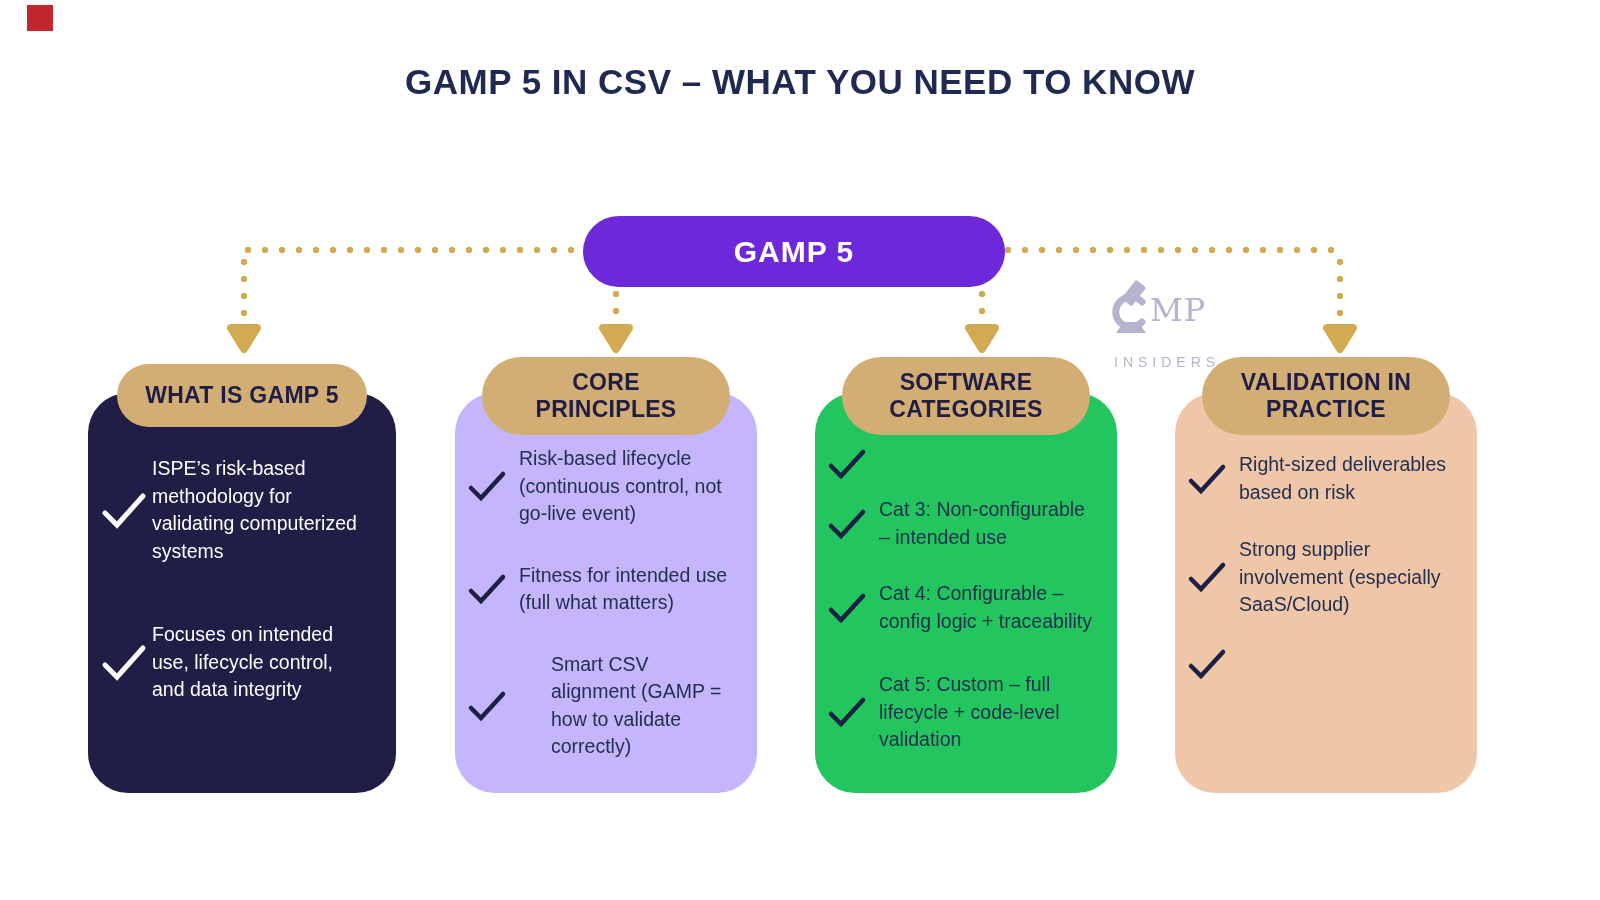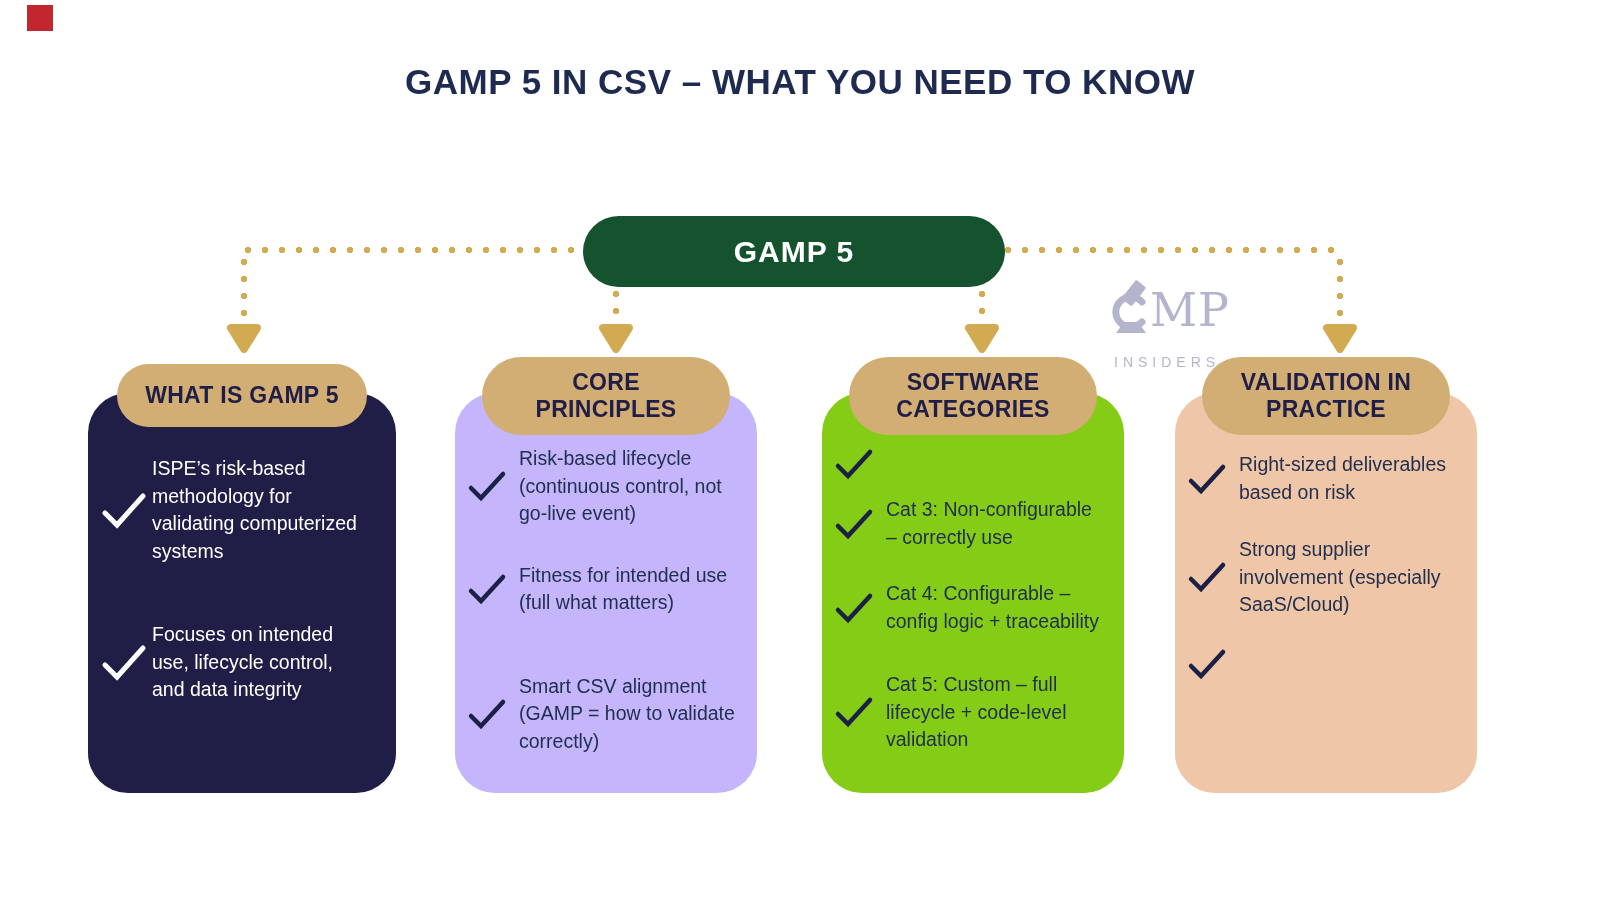--- a/index.html
+++ b/index.html
@@ -14,49 +14,49 @@
   
   .main-title {
     position: absolute; left: 0; top: 62px; width: 1600px;
     text-align: center; font-size: 35px; font-weight: bold;
     letter-spacing: 0.5px; color: #1f2a50; white-space: pre-line;
   }
 
   
   .root-pill {
     position: absolute; left: 583px; top: 216px; width: 422px; height: 71px;
-    background: #14532d; border-radius: 36px;
+    background: #6d28d9; border-radius: 36px;
     display: flex; align-items: center; justify-content: center;
     color: #ffffff; font-size: 30px; font-weight: bold; letter-spacing: 1px;
   }
 
   
   .dots-h {
     position: absolute; height: 8px;
     background-image: radial-gradient(circle 3.4px at 4px 4px, #d2aa52 99%, transparent 100%);
     background-size: 17px 8px; background-repeat: repeat-x;
   }
   .dots-v {
     position: absolute; width: 8px;
     background-image: radial-gradient(circle 3.4px at 4px 4px, #d2aa52 99%, transparent 100%);
     background-size: 8px 17px; background-repeat: repeat-y;
   }
   .arrow-down { position: absolute; width: 38px; height: 32px; }
 
   
   .logo { position: absolute; left: 1100px; top: 280px; width: 140px; color: #b5b4ce; }
   .logo-row { display: flex; align-items: flex-end; }
-  .logo-mp { font-family: "DejaVu Serif", serif; font-size: 46px; line-height: 52px; letter-spacing: 1px; margin-left: -8px; }
+  .logo-mp { font-family: "DejaVu Serif", serif; font-size: 32px; line-height: 52px; letter-spacing: 1px; margin-left: -8px; }
   .logo-sub { display: block; margin-top: 18px; font-size: 14px; letter-spacing: 5px; color: #b5b4ce; padding-left: 14px; }
 
   
   .card { position: absolute; top: 393px; height: 400px; border-radius: 40px; }
   .card-0 { left: 88px;  width: 308px; background: #201d47; }
   .card-1 { left: 455px; width: 302px; background: #c4b5fd; }
-  .card-2 { left: 815px; width: 302px; background: #84cc16; margin-left: 7px; }
+  .card-2 { left: 815px; width: 302px; background: #22c55e; }
   .card-3 { left: 1175px; width: 302px; background: #f0c6a8; }
 
   .card-pill {
     position: absolute; left: 50%; transform: translateX(-50%);
     background: #d2ae74; border-radius: 40px;
     display: flex; align-items: center; justify-content: center; text-align: center;
     color: #201d47; font-size: 23px; font-weight: bold; line-height: 27px;
     white-space: pre-line; letter-spacing: 0.3px;
   }
   .card-0 .card-pill { top: -29px; width: 250px; height: 63px; }
@@ -67,21 +67,21 @@
   .check-cell { flex: 0 0 52px; display: flex; justify-content: flex-start; }
   .item-text { font-size: 19.5px; line-height: 27.5px; color: #22304f; }
   .card-0 .item-text { color: #ffffff; width: 212px; }
   .card-1 .item-text, .card-2 .item-text, .card-3 .item-text { width: 226px; }
 
   
   .card-0 .card-body { padding-top: 62px; }
   .card-0 .item + .item { margin-top: 56px; }
   .card-1 .card-body { padding-top: 52px; }
   .card-1 .item-2 { margin-top: 34px; }
-  .card-1 .item-3 { margin-top: 56px; }
+  .card-1 .item-3 { margin-top: 34px; gap: 32px; }
   .card-2 .card-body { padding-top: 54px; }
   .card-2 .item-2 { margin-top: 15px; }
   .card-2 .item-3 { margin-top: 29px; }
   .card-2 .item-4 { margin-top: 36px; }
   .card-3 .card-body { padding-top: 58px; }
   .card-3 .item-2 { margin-top: 30px; }
   .card-3 .item-3 { margin-top: 28px; }
 </style>
 </head>
 <body>
@@ -193,21 +193,21 @@
               <path d="M4 19 L14 29 L36 5" fill="none" stroke="#1b2145" stroke-width="4.5" stroke-linecap="round"></path>
             </svg>
         </span>
       </div>
       <div class="item item-2">
         <span class="check-cell">
           <svg width="40" height="34" viewBox="0 0 40 34">
               <path d="M4 19 L14 29 L36 5" fill="none" stroke="#1b2145" stroke-width="4.5" stroke-linecap="round"></path>
             </svg>
         </span>
-        <span class="item-text">Cat 3: Non-configurable – correctly use</span>
+        <span class="item-text">Cat 3: Non-configurable – intended use</span>
       </div>
       <div class="item item-3">
         <span class="check-cell">
           <svg width="40" height="34" viewBox="0 0 40 34">
               <path d="M4 19 L14 29 L36 5" fill="none" stroke="#1b2145" stroke-width="4.5" stroke-linecap="round"></path>
             </svg>
         </span>
         <span class="item-text">Cat 4: Configurable – config logic + traceability</span>
       </div>
       <div class="item item-4">

